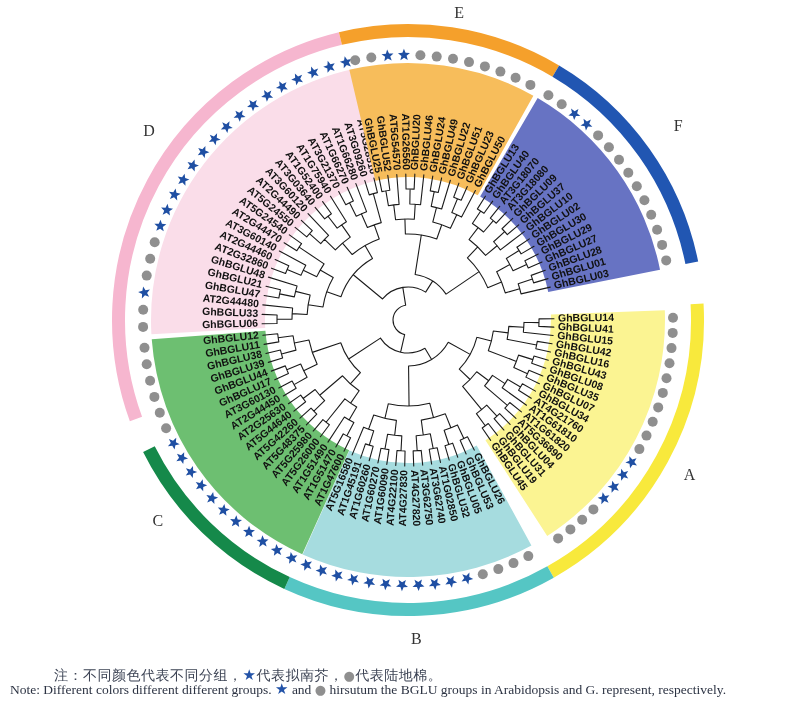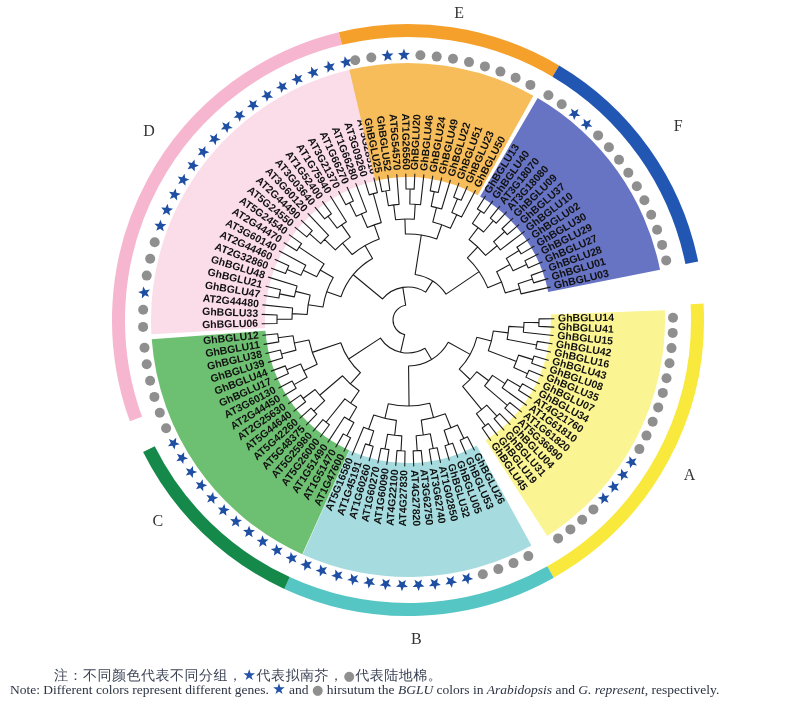--- a/index.html
+++ b/index.html
@@ -7,21 +7,21 @@
        font-family:"Liberation Sans",sans-serif;}
   #fig{position:absolute;left:0;top:0;width:799px;height:650px;}
   svg text{user-select:none;}
   .cap{position:absolute;white-space:nowrap;}
   #cap-zh{left:54px;top:666px;font-size:14px;color:#3c4354;
           font-family:"Liberation Sans",sans-serif;letter-spacing:0.5px;}
   #cap-en{left:10px;top:680px;font-size:13.5px;color:#2c3343;
           font-family:"Liberation Serif",serif;}
   .star-glyph{color:#2353a8;font-size:15px;font-family:"DejaVu Sans",sans-serif;}
   .dot-glyph{color:#8f8f8f;font-size:13px;font-family:"DejaVu Sans",sans-serif;}
-  .it{font-style:italic;}
+  .it{}
 </style>
 </head>
 <body>
 
 <div id="fig">
   <svg id="tree-svg" width="799" height="650" viewBox="0 0 799 650">
       <path d="M664.8105695175296 310.13433306450736 A257 257 0 0 1 547.2190100426642 536.0256170983909 L485.46427407043177 440.2010242998829 A143 143 0 0 0 550.8945970467188 314.51054330048464 Z" fill="#FBF492"></path>
       <path d="M697.05 303.84 A289.5 289.5 0 0 1 550.56 571.97" fill="none" stroke="#F8E93C" stroke-width="13"></path>
       <text transform="translate(558.0 318.7) rotate(-0.5)" font-size="10.5" font-weight="bold" fill="#111111" text-anchor="start" dominant-baseline="middle" font-family="&quot;Liberation Sans&quot;,sans-serif">GhBGLU14</text>
       <circle cx="673.0" cy="317.7" r="5" fill="#8f8f8f"></circle>
@@ -233,13 +233,13 @@
       <text transform="translate(551.9 277.5) rotate(343.5)" font-size="10.5" font-weight="bold" fill="#111111" text-anchor="start" dominant-baseline="middle" font-family="&quot;Liberation Sans&quot;,sans-serif">GhBGLU01</text>
       <circle cx="662.1" cy="244.9" r="5" fill="#8f8f8f"></circle>
       <text transform="translate(554.2 286.3) rotate(347.0)" font-size="10.5" font-weight="bold" fill="#111111" text-anchor="start" dominant-baseline="middle" font-family="&quot;Liberation Sans&quot;,sans-serif">GhBGLU03</text>
       <circle cx="666.2" cy="260.4" r="5" fill="#8f8f8f"></circle>
       <text x="678.3" y="127.2" text-anchor="middle" dominant-baseline="middle" font-size="16" fill="#333333" font-family="&quot;Liberation Serif&quot;,serif">F</text>
       <path d="M553.994440767369,318.7259258172374 L538.9950119214064,318.856823849713 M553.8264275070883,327.1170949494801 L538.844260297456,326.3858865642595 M539.00 318.86 A131 131 0 0 1 538.84 326.39 M538.9737485733907,322.6224386807369 L523.9767544619338,322.3221594424846 M553.1765224307806,335.4847452321653 L523.3457301504832,332.3029482666519 M523.98 322.32 A116 116 0 0 1 523.35 332.30 M552.0468731871458,343.8012252837189 L537.2475369007952,341.35589391895326 M550.4412127670746,352.03905281753805 L535.8068415923751,348.7473693088869 M537.25 341.36 A131 131 0 0 1 535.81 348.75 M523.7688516320501,327.3193573349285 L508.79874150721605,326.37288871403257 M536.5803128505197,345.0619860997185 L507.1344396786449,339.322599970012 M508.80 326.37 A101 101 0 0 1 507.13 339.32 M548.364847167765,360.1710054587883 L533.9438012258713,356.0438473637073 M545.8246378587494,368.1702107023062 L531.6645723253163,363.2212164520692 M533.94 356.04 A131 131 0 0 1 531.66 363.22 M542.8289791077747,376.0102347143383 L528.9766867336882,370.255758545057 M539.3877702414604,383.66516968466516 L525.8890267235022,377.1242275937749 M528.98 370.26 A131 131 0 0 1 525.89 377.12 M532.8557715665356,359.6489130560355 L518.5593091734208,355.10896117939023 M527.4822214102226,373.71218452901127 L513.801051019739,367.5619343921016 M518.56 355.11 A116 116 0 0 1 513.80 367.56 M508.17605996533246,332.8746654256377 L493.2984272972138,330.9625864020282 M516.3592197331985,361.40385850150193 L488.33528359530237,350.6959640614583 M493.30 330.96 A86 86 0 0 1 488.34 350.70 M535.5123829324059,391.10971944044974 L522.4117956448299,383.80392634725285 M531.2156236208435,398.3192830388955 L518.5564842077432,390.2727813568172 M522.41 383.80 A131 131 0 0 1 518.56 390.27 M520.5306325239493,387.06606253359365 L507.64544559372604,379.38674239615926 M526.5116911950206,405.2700360624768 L502.1599738261807,387.7487957756665 M507.65 379.39 A116 116 0 0 1 502.16 387.75 M521.4161300701564,411.9390093480963 L509.763787939661,402.4932207164426 M515.9457788210291,418.30416489000595 L504.8554590791425,408.20442192185465 M509.76 402.49 A131 131 0 0 1 504.86 408.20 M504.99286640424606,383.6269114973222 L492.450685403697,375.3992936312892 M507.35067073946357,405.3840981894094 L484.5986087380597,385.83048791702555 M492.45 375.40 A101 101 0 0 1 484.60 385.83 M510.1187145379353,424.3444686656637 L499.6270657840379,413.6241465424791 M503.9541930899073,430.0399601438713 L494.09588558067026,418.73448478662425 M499.63 413.62 A131 131 0 0 1 494.10 418.73 M497.4725854925854,435.371818245497 L488.2801965721143,423.518549247672 M490.6953105910256,440.3224235388143 L482.1992170371531,427.96053070948403 M488.28 423.52 A131 131 0 0 1 482.20 427.96 M496.8982044233065,416.2190690576042 L486.7190207107142,405.2016184021534 M485.27163196861153,425.78324485903926 L476.4237351783125,413.6706595698363 M486.72 405.20 A116 116 0 0 1 476.42 413.67 M488.69337791570143,380.74190283942204 L476.7092128787161,371.72082816029996 M481.69313955334917,409.58415698532076 L462.6345689792072,386.4158405235999 M476.71 371.72 A86 86 0 0 1 462.63 386.42 M491.4025364990108,340.97657992932045 L476.8555824584857,337.3178741276948 M470.1080347285528,379.4860657814658 L459.27523797357264,369.1105891916753 M476.86 337.32 A71 71 0 0 1 459.28 369.11 M474.2826129619738,450.0869525315017 L467.47275546588065,436.7218546686762 M466.13389437318614,453.9270335854835 L460.1612339923794,440.1674068472489 M467.47 436.72 A131 131 0 0 1 460.16 440.17 M457.76386597988864,457.257268087106 L452.65114002305074,443.1554939685677 M449.20439162618516,460.06497817340335 L444.9710637193853,445.6747406898345 M452.65 443.16 A131 131 0 0 1 444.97 445.67 M463.8435749038826,438.5010343497239 L457.4492724339724,424.9322136226563 M448.83053620703004,444.4743640797028 L444.1552839695838,430.2215742995842 M457.45 424.93 A116 116 0 0 1 444.16 430.22 M440.48805635762193,462.33947517854625 L437.1502423482772,447.7155564958189 M431.64804237324347,464.07210032450166 L429.21844897873217,449.27017220897073 M437.15 447.72 A131 131 0 0 1 429.22 449.27 M422.71800270434665,465.2562576841178 L421.20587913883156,450.3326695658866 M413.73193310082405,465.88743929114554 L413.143035864438,450.8990037475347 M421.21 450.33 A131 131 0 0 1 413.14 450.90 M433.1963385038934,448.5540529349317 L430.3112615759667,433.83412320955784 M417.17882639832726,450.6780362032938 L416.12781574203024,435.7149022868862 M430.31 433.83 A116 116 0 0 1 416.13 435.71 M450.88390552824063,427.78205159786546 L445.3385729168302,413.8447173395208 M423.2485635217609,434.99339681269885 L421.2767665146367,420.1235610179533 M445.34 413.84 A101 101 0 0 1 421.28 420.12 M404.7240426128125,465.963242301606 L405.06061357724957,450.96701877746835 M395.7286233603299,465.4833781411724 L396.9893812342686,450.5364557294081 M405.06 450.97 A131 131 0 0 1 396.99 450.54 M386.7799199866728,464.44967360374335 L388.9600651935214,449.6089537129478 M377.91199929255345,462.86606389702456 L381.00323224194864,448.1880436336316 M388.96 449.61 A131 131 0 0 1 381.00 448.19 M401.0216758942955,450.8140015161823 L401.8207206392235,435.8352990524973 M384.9706873285996,448.9598804197758 L387.6076315276149,434.1934818984274 M401.82 435.84 A116 116 0 0 1 387.61 434.19 M369.1586205472654,460.7385776615946 L373.14917323076554,446.2791347511568 M360.5531069705897,458.07531402048556 L365.4277877612825,443.88949408687404 M373.15 446.28 A131 131 0 0 1 365.43 443.89 M369.27004598591924,445.1438798426323 L373.70477354478345,430.81442795225456 M352.1282188746969,454.88641174664787 L363.6087218456496,427.17002577130927 M373.70 430.81 A116 116 0 0 1 363.61 427.17 M394.68883896745893,435.23373200571854 L396.41010979063236,420.33281838428945 M368.61457225404337,429.109065073751 L373.707515497055,415.0001342452487 M396.41 420.33 A101 101 0 0 1 373.71 415.00 M433.501649278531,417.72750832838625 L429.7142756233036,403.2135219429823 M384.90438445630946,418.3239164326668 L388.3344263687387,403.7213545862311 M429.71 403.21 A86 86 0 0 1 388.33 403.72 M343.9978125687947,451.2239307596784 L350.5733797706308,437.7420200651909 M335.82910359022287,446.91478129599096 L343.24392171451507,433.8755914368138 M350.57 437.74 A131 131 0 0 1 343.24 433.88 M346.8780704519441,435.86677577425934 L353.8767646750039,422.59958770850443 M327.9491884900925,442.09777875377284 L344.39798537569,417.0091940783401 M353.88 422.60 A116 116 0 0 1 344.40 417.01 M320.3895989710258,436.7921985046189 L329.390667569893,424.793000028117 M313.1805849437932,431.01927097760455 L322.92230566874593,419.6131814936041 M329.39 424.79 A131 131 0 0 1 322.92 419.61 M349.07104494273045,419.91685671526255 L356.6911684415153,406.9965735193234 M326.1155184878951,422.2542502172587 L344.8676898265451,398.83724635071087 M356.69 407.00 A101 101 0 0 1 344.87 398.84 M306.3509934814427,424.8020967051246 L316.79438456211636,414.0347580025433 M299.92815338692253,418.1655538854616 L311.031425299225,408.0800517739416 M316.79 414.03 A131 131 0 0 1 311.03 408.08 M293.9377658361053,411.13619883197265 L305.65648852417667,401.77289073279735 M288.4038015338072,403.74215970725277 L300.6910821981421,395.1385131619871 M305.66 401.77 A131 131 0 0 1 300.69 395.14 M313.86580807085954,411.10298518625916 L324.644532337555,400.67134566111497 M303.12131285648974,398.49497425347494 L315.1303228347542,389.50700010231367 M324.64 400.67 A116 116 0 0 1 315.13 389.51 M350.6341792947352,403.1273878743427 L359.15385563710123,390.7817362098363 M319.7107816869793,395.23970979260736 L342.5442002162088,375.7811641565882 M359.15 390.78 A86 86 0 0 1 342.54 375.78 M283.3484047943368,396.0130239674984 L296.15507553464465,388.2034667105636 M278.79180493039587,387.9797199674663 L292.06661949234154,380.9955021625896 M296.16 388.20 A131 131 0 0 1 292.07 381.00 M274.7522353049144,379.67439319978973 L288.4420741434506,373.54346239159213 M271.2458603697339,371.1302776638823 L285.2959432084599,365.8771669449902 M288.44 373.54 A131 131 0 0 1 285.30 365.88 M294.05383840459547,384.6318207825987 L307.101108816283,377.2312306166523 M286.8083745442184,369.7351979928255 L300.6852782223614,364.040327993647 M307.10 377.23 A116 116 0 0 1 300.69 364.04 M268.2867109830975,362.3815628791515 L282.64081601908066,358.0272927203346 M265.8866282647746,353.4632570746725 L280.4873171416813,350.0252512108363 M282.64 358.03 A131 131 0 0 1 280.49 350.03 M264.0552162134859,344.411047102771 L278.8440638627853,341.90306281139044 M262.79980327623207,335.2611556370774 L277.7176317067562,333.6932286880626 M278.84 341.90 A131 131 0 0 1 277.72 333.69 M281.50077697167353,354.0433043817683 L295.9854208298789,350.14521609377954 M278.2159147063055,337.80705490750904 L293.07668783153775,335.7680791547408 M295.99 350.15 A116 116 0 0 1 293.08 335.77 M303.6844827764934,370.73729265926886 L317.17355827953304,364.17643584988065 M294.30357460350115,343.0026705418819 L309.0056985771863,340.02818728215584 M317.17 364.18 A101 101 0 0 1 309.01 340.03 M350.3589738171723,383.82407148240054 L360.41264117464226,372.6919659912842 M312.3246995871506,352.3610397068916 L340.7431056503732,342.74884969494354 M360.41 372.69 A71 71 0 0 1 340.74 342.75 M262.0500305535686,323.82183445294953 L277.044890428202,323.4291802283314 M262.1090161542182,314.3590042980135 L277.09781586440124,314.9385586509573 M277.04 323.43 A131 131 0 0 1 277.10 314.94 M277.0025449459685,319.1834405306436 L292.00225353994153,319.27693970652416 M262.78089058453986,304.9198719972071 L292.6204336151138,308.01852843613716 M292.00 319.28 A116 116 0 0 1 292.62 308.02 M264.06283129633755,295.54409139750857 L278.85089657411106,298.0566847470796 M265.94945284959397,286.2710502050497 L280.5436871458686,289.7363532661747 M278.85 298.06 A131 131 0 0 1 280.54 289.74 M279.6298636946713,293.88280059134723 L294.32873426398373,296.8733196076052 M268.432829536734,277.1397045171449 L297.11101524836397,285.94661454786853 M294.33 296.87 A116 116 0 0 1 297.11 285.95 M292.17447094478644,313.6402186295543 L307.15191004675364,314.46260415159463 M295.58703479742695,291.376141867926 L310.1231940908631,295.0775028332804 M307.15 314.46 A101 101 0 0 1 310.12 295.08 M271.5025286785659,268.1884151675102 L285.5262414855626,273.51152319824547 M275.1456544520247,259.4547865721891 L288.7950735151728,265.6751852120327 M285.53 273.51 A131 131 0 0 1 288.80 265.68 M287.09715162990585,269.5668635121905 L300.940989229535,275.34165013293205 M279.3469020655954,250.97550875319328 L305.78247013430865,265.1586233929481 M300.94 275.34 A116 116 0 0 1 305.78 265.16 M284.08862205482757,242.78620320351658 L296.8192430765919,250.71912753192242 M289.3508944278325,234.9212732410466 L301.5408710277127,243.6622383190213 M296.82 250.72 A131 131 0 0 1 301.54 243.66 M303.2379308931138,270.19127710486856 L316.7847501741766,276.63206023785966 M299.1228678531914,247.15241873962884 L324.0565622379567,263.83507093666043 M316.78 276.63 A101 101 0 0 1 324.06 263.84 M308.1659296774939,304.69776477631746 L322.99277180459876,306.9703739679535 M320.187232174531,270.10092378780666 L333.2287323466304,277.51167768070667 M322.99 306.97 A86 86 0 0 1 333.23 277.51 M295.11161234927954,227.4137594800358 L306.7097343681892,236.92604446496364 M301.34657501133347,220.2952010272982 L312.3041186745526,230.5388447573703 M306.71 236.93 A131 131 0 0 1 312.30 230.54 M309.455164502178,233.68710758694738 L320.7389242920049,243.57026320676255 M308.0295893013819,213.59550298624765 L328.5714545134267,235.4594407287995 M320.74 243.57 A116 116 0 0 1 328.57 235.46 M315.13257983944646,207.34281082539286 L324.67375314361294,218.9171795762087 M322.6257069230088,201.5633921390687 L331.3970384035216,213.73153678231506 M324.67 218.92 A131 131 0 0 1 331.40 213.73 M327.99337120034056,216.2698725147149 L337.1544355667138,228.14736802829714 M330.47749188376633,196.281526297127 L346.4067743734034,221.70313048264885 M337.15 228.15 A116 116 0 0 1 346.41 221.70 M324.55658316071646,239.4196290267563 L335.3466801657962,249.83950458364126 M341.7022600119913,224.81276518102652 L350.27524363113037,237.12145933865241 M335.35 249.84 A101 101 0 0 1 350.28 237.12 M338.6549493296915,191.5194024471697 L345.77944083691494,204.7194638395838 M347.1237257168461,187.29702629781724 L353.378137458266,200.9308934590004 M345.78 204.72 A131 131 0 0 1 353.38 200.93 M349.54808648261496,202.76359863013477 L356.2410536792621,216.18761405416512 M355.8482436688094,183.63213607461574 L366.5643579834376,211.65293003188646 M356.24 216.19 A116 116 0 0 1 366.56 211.65 M364.7918514374331,180.54012800165367 L369.23104478290225,194.86819704257965 M373.9169768770378,178.0339916219392 L377.4186573348764,192.61954042790435 M369.23 194.87 A131 131 0 0 1 377.42 192.62 M361.34757601543953,213.79476784844917 L367.3802170479258,227.52820304046006 M373.3066278919029,193.6775161272978 L381.25167493955877,222.6063292279166 M367.38 227.53 A101 101 0 0 1 381.25 222.61 M342.50154309209256,243.11728319912862 L352.22903669227685,254.53550846658476 M374.2261683436253,224.81424321230162 L379.24208393615623,238.95074174512814 M352.23 254.54 A86 86 0 0 1 379.24 238.95 M326.76425890865534,291.7731622504395 L340.9332835176108,296.6964479044326 M365.0232144013331,245.50841725667107 L372.5191653778448,258.50113517701914 M340.93 296.70 A71 71 0 0 1 372.52 258.50 M378.8922815750892,176.93099312535887 L381.8828005913472,191.62986369467131 M387.7954328233103,175.40478754397628 L389.8712445195456,190.26046005658148 M381.88 191.63 A131 131 0 0 1 389.87 190.26 M385.8664293980109,190.8833664766357 L388.40080771121575,205.66771382663924 M396.77592502922806,174.432077224924 L399.0822418040442,204.34329423350124 M388.40 205.67 A116 116 0 0 1 399.08 204.34 M405.79938181339776,174.01658560097727 L406.02547272298017,189.01488160087686 M414.8312623324876,174.15990313036426 L414.1294203120266,189.1434747265597 M406.03 189.01 A131 131 0 0 1 414.13 189.14 M410.0784412623598,189.01648927472237 L409.84045180483764,204.0146011898305 M423.8369934979956,174.861481208659 L420.58281675183207,204.68446452194826 M409.84 204.01 A116 116 0 0 1 420.58 204.68 M393.72615545650183,204.88155073165706 L395.57191121643694,219.76755710256347 M415.2194077447795,204.22487248197643 L414.28586363985113,219.19579414378984 M395.57 219.77 A101 101 0 0 1 414.29 219.20 M432.78210231839375,176.11863426878148 L430.23599591581905,190.90096636445463 M441.6323478581148,177.92655006106608 L438.176969653514,192.5231373835593 M430.24 190.90 A131 131 0 0 1 438.18 192.52 M434.2190312492057,191.6506236853752 L431.2168520985333,206.34711715651542 M450.3538523082499,180.27830807404686 L441.651005943541,208.9882447711605 M431.22 206.35 A116 116 0 0 1 441.65 208.99 M458.91323066723805,183.1649060254475 L453.6824192973163,197.22330609132618 M467.27771853514,186.5752943219708 L461.18754197331054,200.28331202861762 M453.68 197.22 A131 131 0 0 1 461.19 200.28 M457.458651614231,198.69525244038414 L451.7954472309221,212.58510903117985 M475.41529753231487,190.49641835597959 L461.56283913526386,217.10674335132626 M451.80 212.59 A116 116 0 0 1 461.56 217.11 M436.4645781339297,207.5465972428695 L432.78381372005947,222.08798553042948 M456.73161474106274,214.73257994645905 L450.43011283489085,228.34474633269278 M432.78 222.09 A101 101 0 0 1 450.43 228.34 M404.9156101658079,219.047107325492 L405.37368786395524,234.0401111880427 M441.7522554011986,224.80659027363157 L436.73954420300083,238.94422538150806 M405.37 234.04 A86 86 0 0 1 436.74 238.94 M485.36821257804786,196.1849779611618 L477.4194236145498,208.90569940350815 M492.7028234583726,201.0822481789209 L484.0004785825124,213.29982542081262 M477.42 208.91 A131 131 0 0 1 484.00 213.30 M499.7283629216341,206.41343637684523 L490.3042160461237,218.08328880388166 M506.41919553622665,212.15908962734974 L496.3076343509979,223.23863521358095 M490.30 218.08 A131 131 0 0 1 496.31 223.24 M480.7431376462053,211.05305912791664 L472.4137707401512,223.52789968578878 M493.34486084781815,220.61562131367648 L483.5725485369993,231.99551200295016 M472.41 223.53 A116 116 0 0 1 483.57 232.00 M512.7509071795382,218.29824266482032 L501.98882767479114,228.74705334994152 M518.7003941224349,224.80849438559352 L507.327065959171,234.5884435925531 M501.99 228.75 A131 131 0 0 1 507.33 234.59 M504.7020637983801,231.62743153481375 L493.629308401619,241.74642792395724 M524.2459473322641,231.66608958715523 L500.35979377083993,249.81689309664387 M493.63 241.75 A116 116 0 0 1 500.36 249.82 M478.12109176830836,227.59311449236873 L469.05370921206156,239.5422807218038 M497.08598781551103,245.7054054797079 L485.56624801178117,255.31246511595256 M469.05 239.54 A101 101 0 0 1 485.57 255.31 M529.3673316867597,238.8460056482982 L516.8980852805857,247.18374479402098 M534.045859809809,246.32204383395276 L521.0959427060615,253.89169686471104 M516.90 247.18 A131 131 0 0 1 521.10 253.89 M538.2644602596616,254.06692489153087 L524.8811253014773,260.8408709643188 M542.0077398207692,262.0523885899598 L528.2398213460326,268.0059103101694 M524.88 260.84 A131 131 0 0 1 528.24 268.01 M519.0476756653634,250.50601659625306 L506.33229295558897,258.46334294019357 M526.6145871381749,264.3980241534502 L513.032764183422,270.764662609162 M506.33 258.46 A116 116 0 0 1 513.03 270.76 M545.2620396719592,270.2492968382003 L531.1597753221004,275.360670450714 M548.0154852259925,278.6277400069819 L533.6303326342809,282.87831466379885 M531.16 275.36 A131 131 0 0 1 533.63 282.88 M532.451830833723,279.10083372323584 L518.2016211962738,283.7839443656134 M550.2580294586444,287.15714606579564 L521.0269275150873,293.90567769611164 M518.20 283.78 A116 116 0 0 1 521.03 293.91 M509.86838190865626,264.51276933102395 L496.69574631701965,271.6878422623571 M519.7289515360659,288.8128008847949 L505.2812422857125,292.8456283565887 M496.70 271.69 A101 101 0 0 1 505.28 292.85 M477.75706282622104,246.95924298134196 L467.3971030005447,257.80688016233074 M501.5883168485122,282.02333677819377 L487.6890618710104,287.66343527648183 M467.40 257.81 A86 86 0 0 1 487.69 287.66 M470.13330578043247,354.35771111112143 L448.25538120985766,342.2599255086139 M409.0553522925719,405.99352435816644 L408.56449076114313,365.99653628460067 M448.26 342.26 A46 46 0 0 1 408.56 366.00 M431.60978948900004,359.4788277470989 L424.9374576768913,348.3217677316144 M348.65820886412314,358.9814292296469 L380.4186041199446,338.11812907856824 M424.94 348.32 A33 33 0 0 1 380.42 338.12 M421.28487132987414,235.03228734543524 L415.10586140900244,274.5521536963956 M479.1273068904653,271.65844215884675 L446.0448385693187,294.1428876663599 M415.11 274.55 A46 46 0 0 1 446.04 294.14 M353.285097660957,274.7531275994795 L382.5691298987547,298.96976353215246 M432.6088529091376,281.13607896137563 L425.65417708699,292.11936099403033 M382.57 298.97 A33 33 0 0 1 425.65 292.12 M400.6276248360058,352.16594603678436 L404.64892038000266,334.6208845621747 M402.8181815650228,287.40937623016504 L405.6446279841013,305.1860801046205 M404.65 334.62 A15 15 0 0 1 405.64 305.19" fill="none" stroke="#1b1b1b" stroke-width="1.1" stroke-linecap="round"></path>
     </svg>
 </div>
 
 <div id="cap-zh" class="cap"><span>注：不同颜色代表不同分组，</span><span class="star-glyph">★</span><span>代表拟南芥，</span><span class="dot-glyph">●</span><span>代表陆地棉。</span></div>
-<div id="cap-en" class="cap"><span>Note: Different colors represent different genes. </span><span class="star-glyph">★</span><span> and </span><span class="dot-glyph">●</span><span> hirsutum the </span><span class="it">BGLU</span><span> colors in </span><span class="it">Arabidopsis</span><span> and </span><span class="it">G. represent</span><span>, respectively.</span></div>
+<div id="cap-en" class="cap"><span>Note: Different colors different different groups. </span><span class="star-glyph">★</span><span> and </span><span class="dot-glyph">●</span><span> hirsutum the </span><span class="it">BGLU</span><span> groups in </span><span class="it">Arabidopsis</span><span> and </span><span class="it">G. represent</span><span>, respectively.</span></div>
 
 </body></html>

